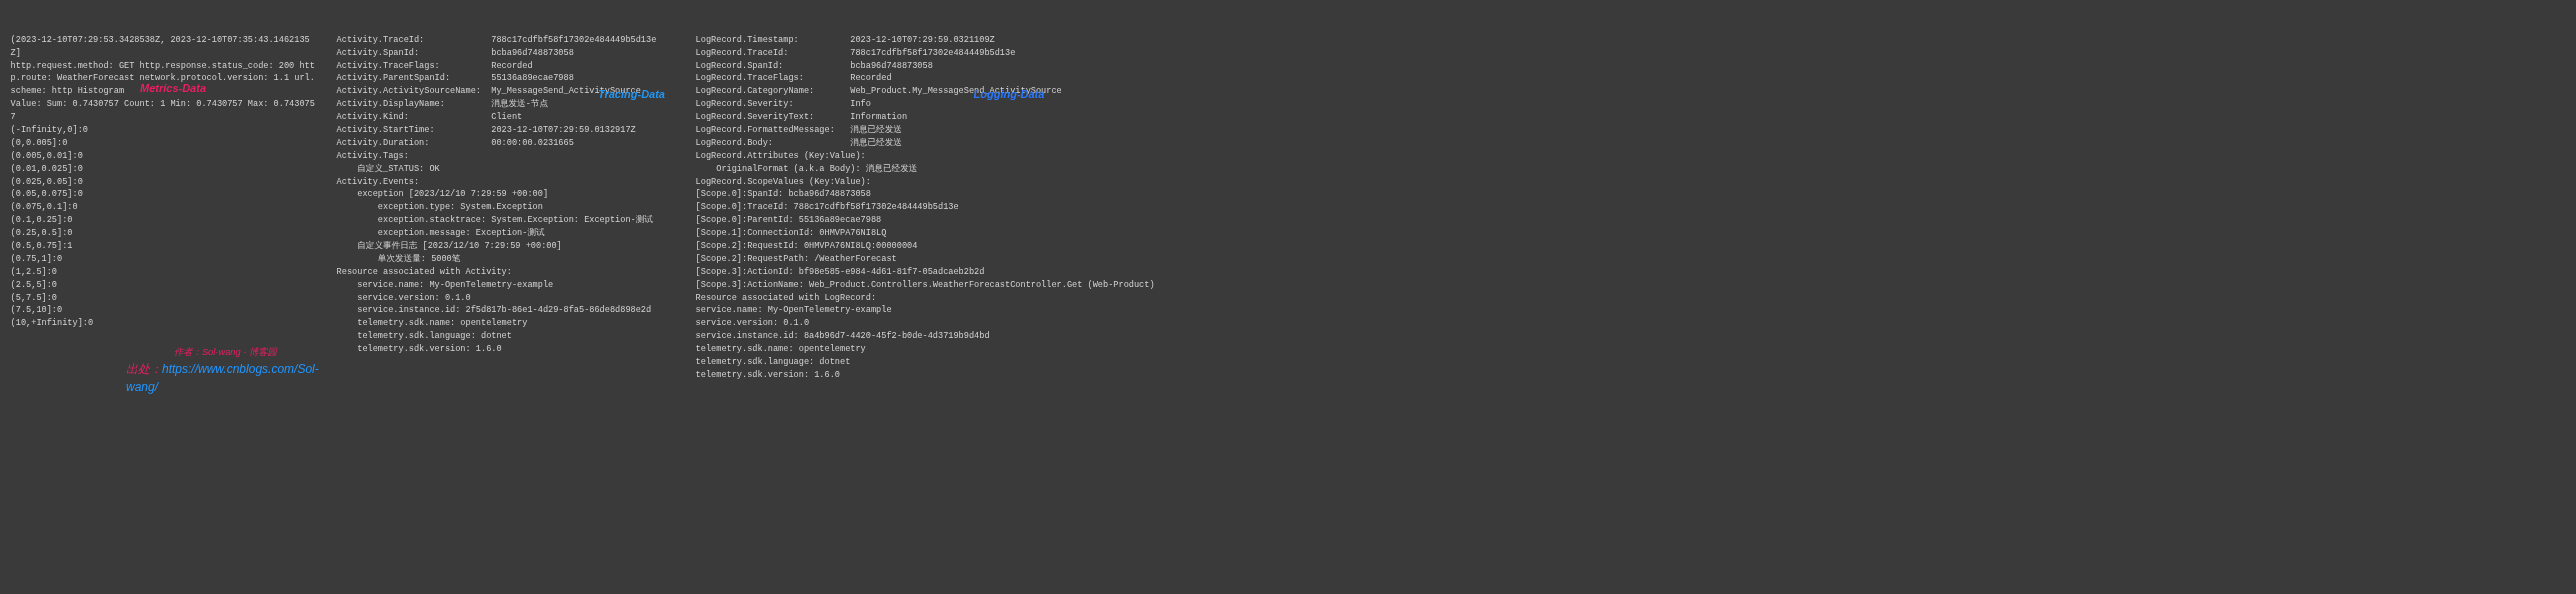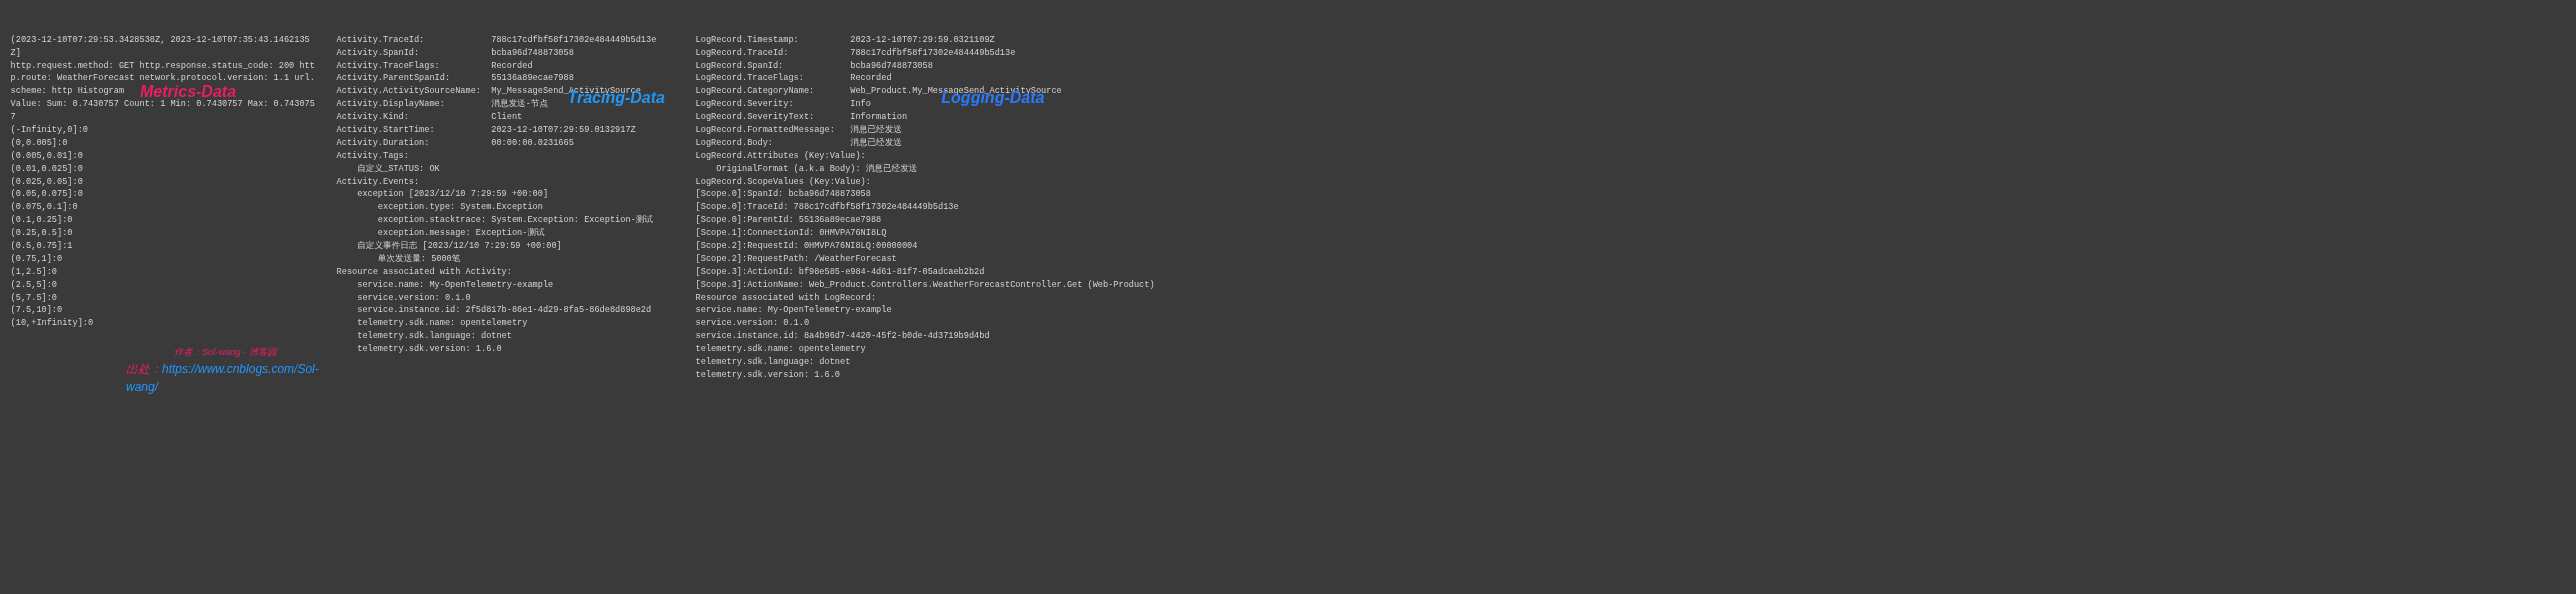--- a/index.html
+++ b/index.html
@@ -13,21 +13,21 @@
       display: flex;
       width: 100%;
       overflow-x: auto;
     }
     .panel { padding: 8px 10.6px; flex-shrink: 0; position: relative; }
     .panel1 { width: 326px; }
     .panel2 { width: 359px; }
     .panel3 { width: 366px; }
     .label {
       position: absolute;
-      font-size: 16px;
+      font-size: 11px;
       font-weight: bold;
       font-style: italic;
       font-family: "Arial", sans-serif;
       white-space: normal;
       pointer-events: none;
     }
     .label-metrics { color: #e91e63; top: 80px; left: 140px; }
     .label-tracing { color: #2196f3; top: 86px; right: 20px; }
     .label-logging { color: #2979ff; top: 86px; right: 6.6px; }
     .author {

